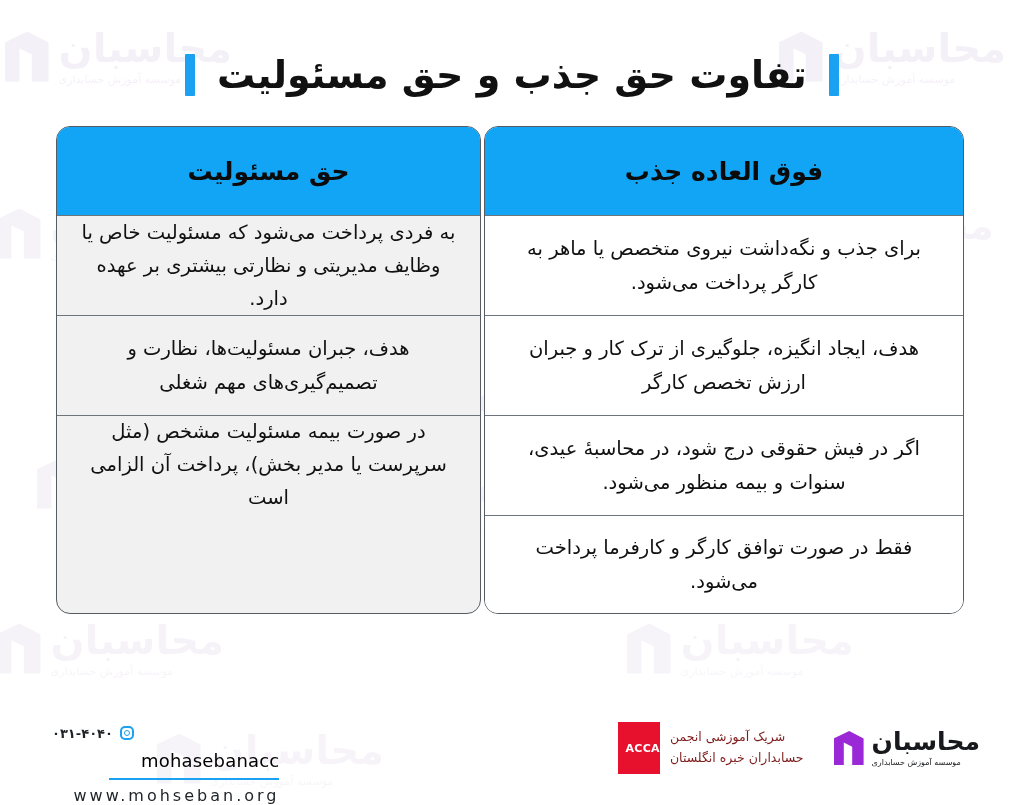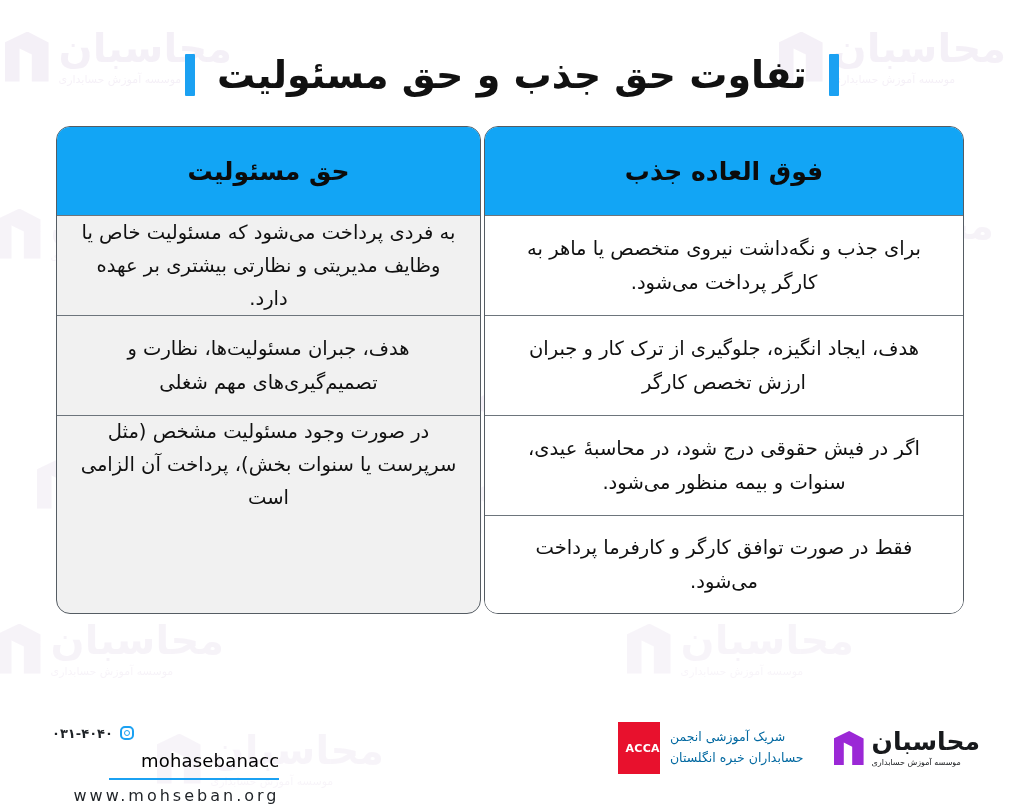--- a/index.html
+++ b/index.html
@@ -269,21 +269,21 @@
     font-weight: bold;
     letter-spacing: 0.3px;
     direction: ltr;
   }
   .acca-text {
     display: flex;
     flex-direction: column;
     align-items: flex-end;
     gap: 4px;
     font-size: 12.5px;
-    color: #0369a1;
+    color: #7f1d1d;
     line-height: 1.35;
     justify-content: center;
   }
 </style>
 </head>
 <body>
 
 <div class="page">
 
   <div class="wm wm-1">
@@ -370,21 +370,21 @@
       <div class="cell">برای جذب و نگه‌داشت نیروی متخصص یا ماهر به کارگر پرداخت می‌شود.</div>
       <div class="cell">هدف، ایجاد انگیزه، جلوگیری از ترک کار و جبران ارزش تخصص کارگر</div>
       <div class="cell">اگر در فیش حقوقی درج شود، در محاسبهٔ عیدی، سنوات و بیمه منظور می‌شود.</div>
       <div class="cell cell-last">فقط در صورت توافق کارگر و کارفرما پرداخت می‌شود.</div>
     </div>
 
     <div class="col col-left">
       <div class="col-head">حق مسئولیت</div>
       <div class="cell">به فردی پرداخت می‌شود که مسئولیت خاص یا وظایف مدیریتی و نظارتی بیشتری بر عهده دارد.</div>
       <div class="cell">هدف، جبران مسئولیت‌ها، نظارت و تصمیم‌گیری‌های مهم شغلی</div>
-      <div class="cell cell-last">در صورت وجود مسئولیت مشخص (مثل سرپرست یا سنوات بخش)، پرداخت آن الزامی است</div>
+      <div class="cell cell-last">در صورت بیمه مسئولیت مشخص (مثل سرپرست یا مدیر بخش)، پرداخت آن الزامی است</div>
     </div>
 
   </div>
 
   <div class="footer-left">
     <div class="contact-line">
       <span class="phone">۰۳۱-۴۰۴۰</span>
       <span class="ig-icon"></span>
       <span class="ig-handle">mohasebanacc</span>
     </div>

